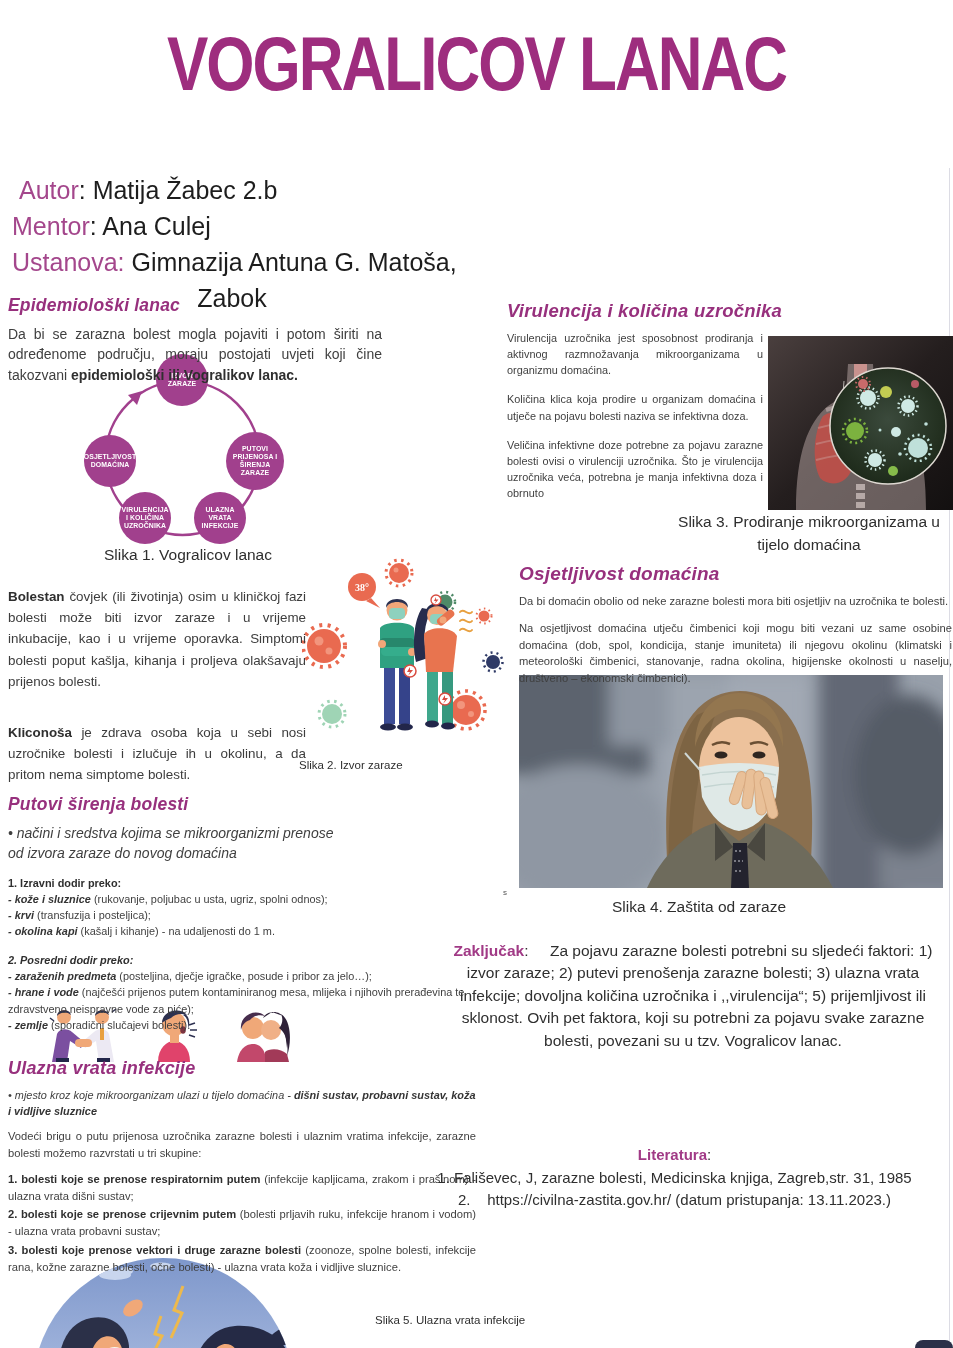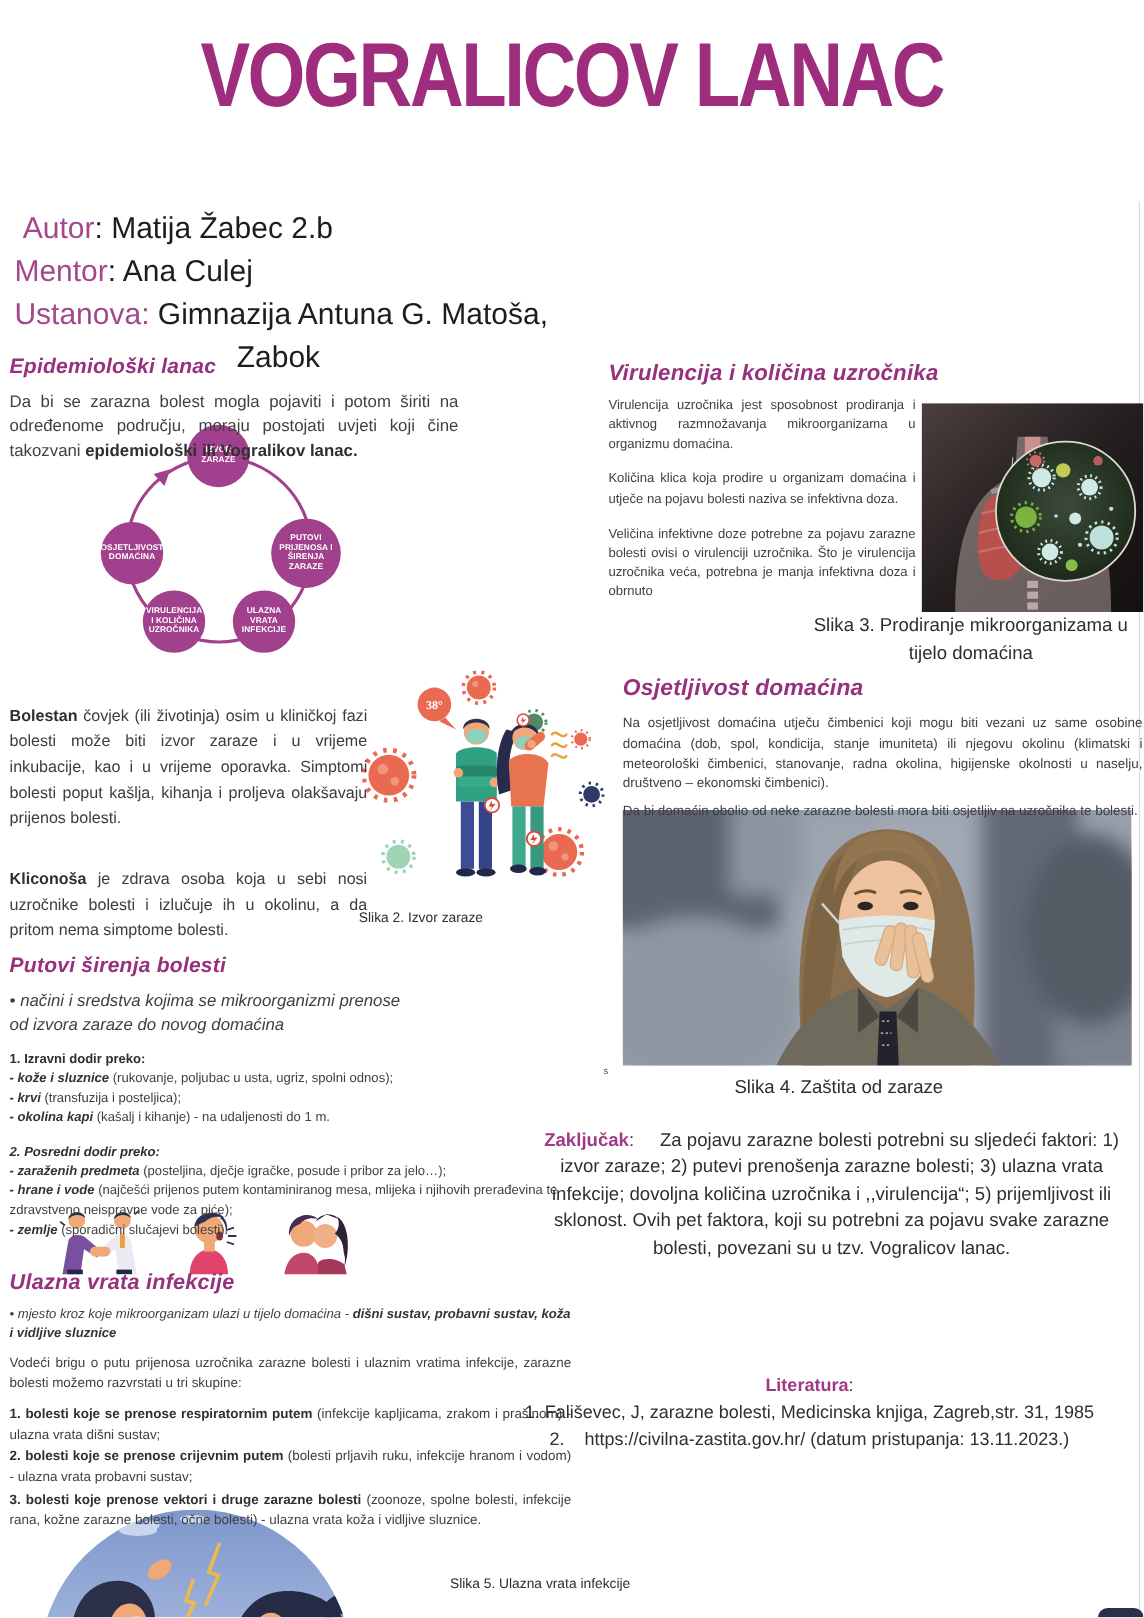--- a/index.html
+++ b/index.html
@@ -67,20 +67,21 @@
       <circle cx="98.5" cy="106" r="77" fill="none" stroke="#a1408d" stroke-width="2.6"></circle>
       <polygon points="58,39 53,53 44,43" fill="#a1408d"></polygon>
     </svg>
     <div class="node" style="left:72px;top:2px;width:52px;height:52px;">IZVOR ZARAZE</div>
     <div class="node" style="left:142px;top:80px;width:58px;height:58px;">PUTOVI PRIJENOSA I ŠIRENJA ZARAZE</div>
     <div class="node" style="left:110px;top:140px;width:52px;height:52px;">ULAZNA VRATA INFEKCIJE</div>
     <div class="node" style="left:35px;top:140px;width:52px;height:52px;">VIRULENCIJA I KOLIČINA UZROČNIKA</div>
     <div class="node" style="left:0px;top:83px;width:52px;height:52px;">OSJETLJIVOST DOMAĆINA</div>
   </div>
 
+  <div class="abs cap15 center textlayer" style="left:8px;top:546px;width:360px;">Slika 1. Vogralicov lanac</div>
 
   <div class="abs textlayer" style="left:8px;top:586px;width:298px;">
     <p class="t134 just"><span class="bl">Bolestan</span><span> čovjek (ili životinja) osim u kliničkoj fazi bolesti može biti izvor zaraze i u vrijeme inkubacije, kao i u vrijeme oporavka. Simptomi bolesti poput kašlja, kihanja i proljeva olakšavaju prijenos bolesti.</span></p>
     <p class="t134 just" style="margin-top:30px;"><span class="bl">Kliconoša</span><span> je zdrava osoba koja u sebi nosi uzročnike bolesti i izlučuje ih u okolinu, a da pritom nema simptome bolesti.</span></p>
   </div>
 
   <div class="abs artlayer" style="left:302px;top:558px;width:205px;height:200px;font-family:Liberation Serif, serif;">
     <svg width="205" height="200" viewBox="0 0 205 200">
       <g>
         <circle cx="22" cy="88" r="17" fill="#e96a50"></circle>
@@ -318,22 +319,22 @@
         <circle cx="132" cy="118" r="1.8" fill="#bfe0da"></circle>
           <circle cx="112" cy="94" r="1.5" fill="#bfe0da"></circle>
           <circle cx="158" cy="88" r="1.8" fill="#bfe0da"></circle>
       </g>
     </svg>
   </div>
   <div class="abs cap15 center textlayer" style="left:665px;top:510px;width:288px;line-height:1.5;">Slika 3. Prodiranje mikroorganizama u tijelo domaćina</div>
 
   <div class="abs textlayer" style="left:519px;top:563px;width:433px;">
     <h2 class="h2" style="font-size:19px;">Osjetljivost domaćina</h2>
+    <p class="t113" style="margin-top:6px;">Da bi domaćin obolio od neke zarazne bolesti mora biti osjetljiv na uzročnika te bolesti.</p>
     <p class="t113 just" style="margin-top:10px;">Na osjetljivost domaćina utječu čimbenici koji mogu biti vezani uz same osobine domaćina (dob, spol, kondicija, stanje imuniteta) ili njegovu okolinu (klimatski i meteorološki čimbenici, stanovanje, radna okolina, higijenske okolnosti u naselju, društveno – ekonomski čimbenici).</p>
-    <p class="t113" style="margin-top:6px;">Da bi domaćin obolio od neke zarazne bolesti mora biti osjetljiv na uzročnika te bolesti.</p>
   </div>
 
   <div class="abs artlayer" style="left:519px;top:675px;width:424px;height:213px;">
     <svg width="424" height="213" viewBox="0 0 424 213">
       <defs>
           <filter id="blur8" x="-30%" y="-30%" width="160%" height="160%">
             <feGaussianBlur stdDeviation="8"></feGaussianBlur>
           </filter>
         </defs>
       <rect width="424" height="213" fill="#98a0ab"></rect>

